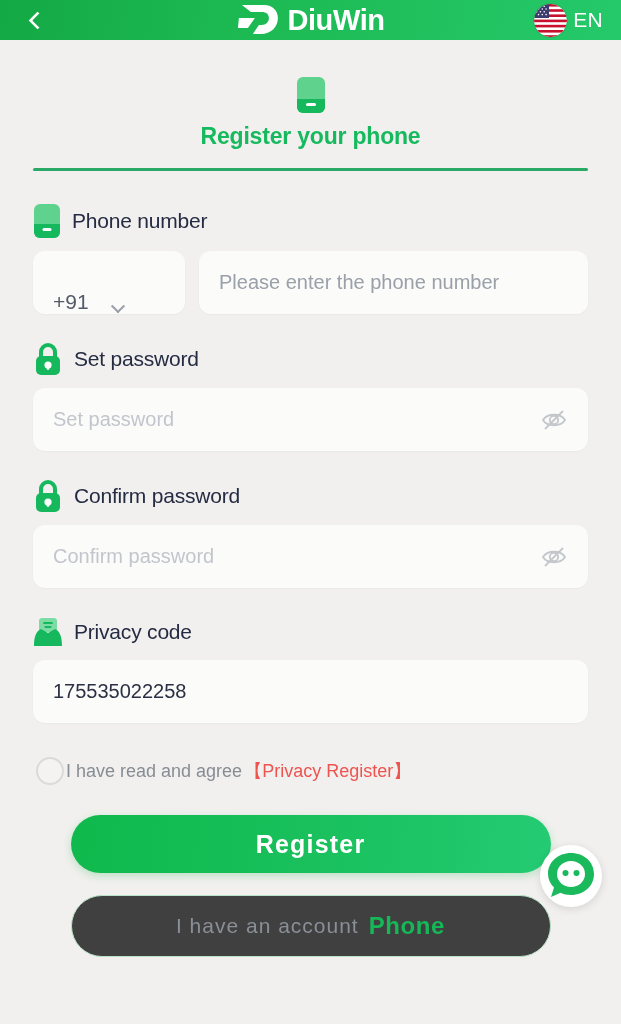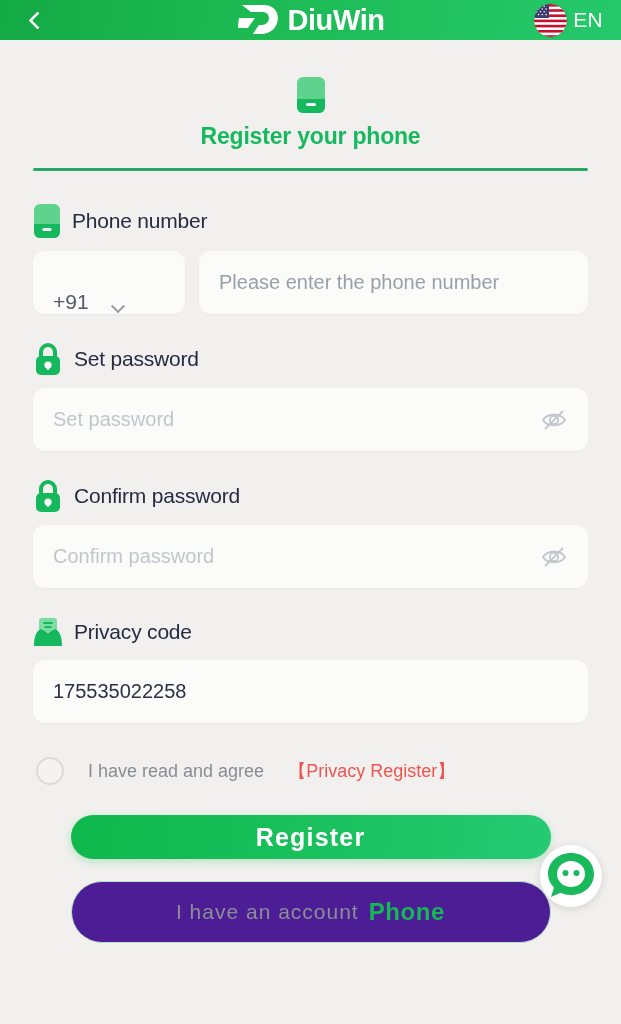--- a/index.html
+++ b/index.html
@@ -186,21 +186,21 @@
     margin-left: 10px;
     cursor: pointer;
     display: flex;
     align-items: center;
   }
 
   
   .agree {
     display: flex;
     align-items: center;
-    gap: 24px;
+    gap: 2px;
     margin-top: 34px;
     padding-left: 3px;
   }
   .checkbox {
     width: 28px;
     height: 28px;
     border-radius: 50%;
     border: 2px solid #dcdad6;
     background: #f4f3f1;
     flex: 0 0 auto;
@@ -213,21 +213,21 @@
   .agree-link {
     font-size: 18px;
     color: #ef5350;
     cursor: pointer;
   }
 
   
   .btn-register {
     display: block;
     width: 480px;
-    height: 44px;
+    height: 58px;
     margin: 30px auto 0;
     border: none;
     border-radius: 34px;
     background: linear-gradient(95deg, #0fb94c 0%, #19c05c 50%, #24cb73 100%);
     color: #ffffff;
     font-family: "Liberation Sans", sans-serif;
     font-size: 25px;
     font-weight: bold;
     letter-spacing: 1.2px;
     cursor: pointer;
@@ -237,21 +237,21 @@
   .btn-login {
     display: flex;
     align-items: center;
     justify-content: center;
     gap: 10px;
     width: 480px;
     height: 62px;
     margin: 22px auto 0;
     border: 1.5px solid #b8e3c8;
     border-radius: 34px;
-    background: #4c1d95;
+    background: #404040;
     cursor: pointer;
   }
   .btn-login-text {
     font-size: 21px;
     color: #8a8f97;
     letter-spacing: 1px;
   }
   .btn-login-accent {
     font-size: 24px;
     font-weight: bold;

